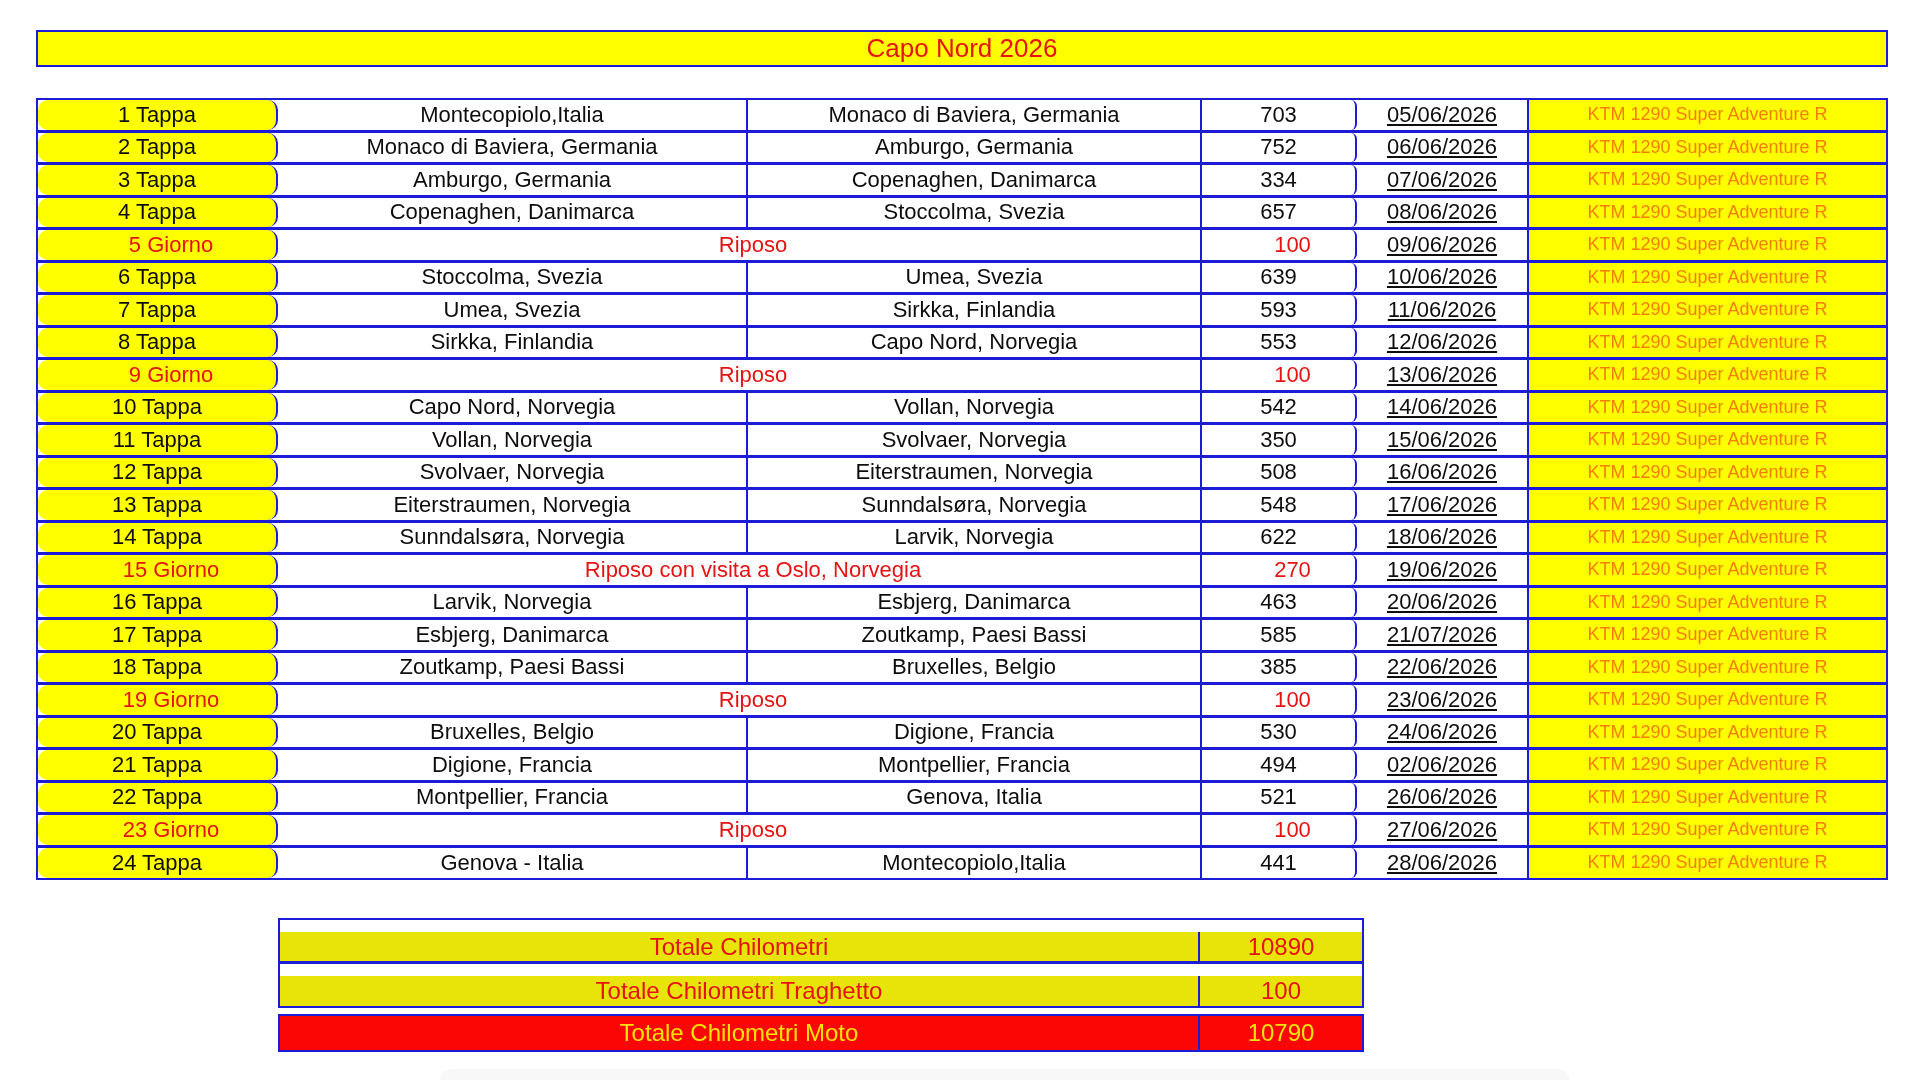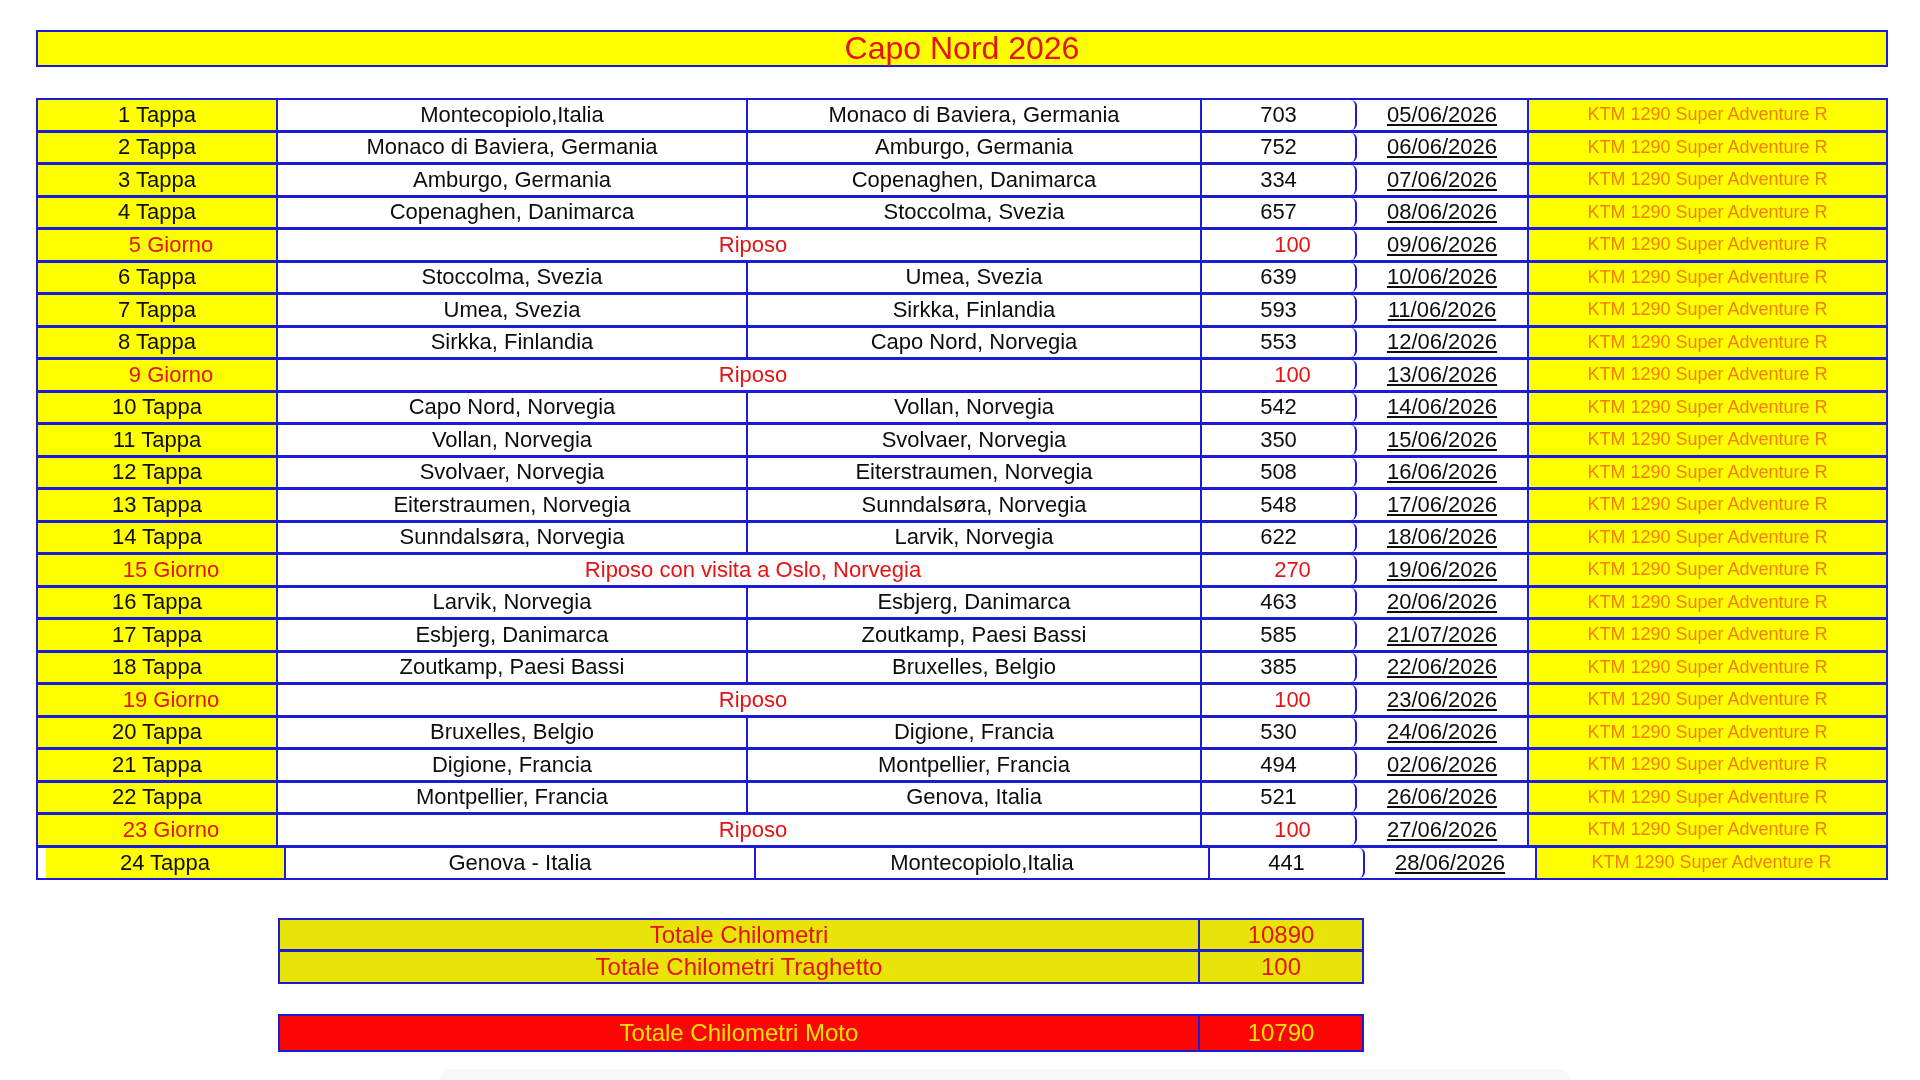--- a/index.html
+++ b/index.html
@@ -17,52 +17,52 @@
     position:relative;width:1920px;height:1080px;background:#ffffff;overflow:hidden;
     font-family:"Liberation Sans", sans-serif;
   }
 
   
   #title-banner{
     position:absolute;left:36px;top:30px;width:1852px;height:37px;
     box-sizing:border-box;border:2px solid var(--border-blue);
     background:var(--cell-yellow);
     display:flex;align-items:center;justify-content:center;
-    color:var(--text-red);font-size:32px;
+    color:var(--text-red);font-size:26px;
   }
 
   
   #itinerary{
     position:absolute;left:36px;top:98px;width:1852px;
     box-sizing:border-box;border:2px solid var(--border-blue);
     background:#ffffff;
   }
   .trow{display:flex;height:32.5px;box-sizing:border-box;border-bottom:3px solid var(--border-blue);}
-  .trow:last-child{border-bottom:none;height:30px;padding-left:8px;}
+  .trow:last-child{border-bottom:none;height:30px;}
   .cell{
     display:flex;align-items:center;justify-content:center;
     box-sizing:border-box;border-right:2px solid var(--border-blue);
     font-size:22px;color:var(--text-black);background:#ffffff;
     white-space:nowrap;overflow:hidden;
   }
-  .c1{flex:0 0 240px;background:var(--cell-yellow);}
+  .c1{flex:0 0 240px;background:var(--cell-yellow);border-radius:10px;}
   .c2{flex:0 0 470px;}
   .c3{flex:0 0 454px;}
   .c23{flex:0 0 924px;}
   .c4{flex:0 0 155px;border-radius:6px;}
   .c5{flex:0 0 172px;text-decoration:underline;}
   .c6{flex:1 1 auto;background:var(--cell-yellow);color:var(--bike-orange);font-size:18px;border-right:none;}
   .rest .c1,.rest .c23,.rest .c4{color:var(--text-red);padding-left:28px;}
 
   
   #totals{
     position:absolute;left:278px;top:918px;width:1086px;
     box-sizing:border-box;border:2px solid var(--border-blue);
   }
-  .total-row{display:flex;height:32px;box-sizing:border-box;border-bottom:3px solid var(--border-blue);}
+  .total-row{display:flex;height:32px;box-sizing:border-box;border-bottom:3px solid var(--border-blue);margin-top:12px;}
   .total-row:last-child{border-bottom:none;height:30px;}
   .tl,.tv{
     display:flex;align-items:center;justify-content:center;box-sizing:border-box;
     background:var(--totals-yellow);color:var(--text-red);font-size:24px;white-space:nowrap;
   }
   .tl{flex:0 0 920px;border-right:2px solid var(--border-blue);}
   .tv{flex:1 1 auto;}
 
   
   #grand-total{

